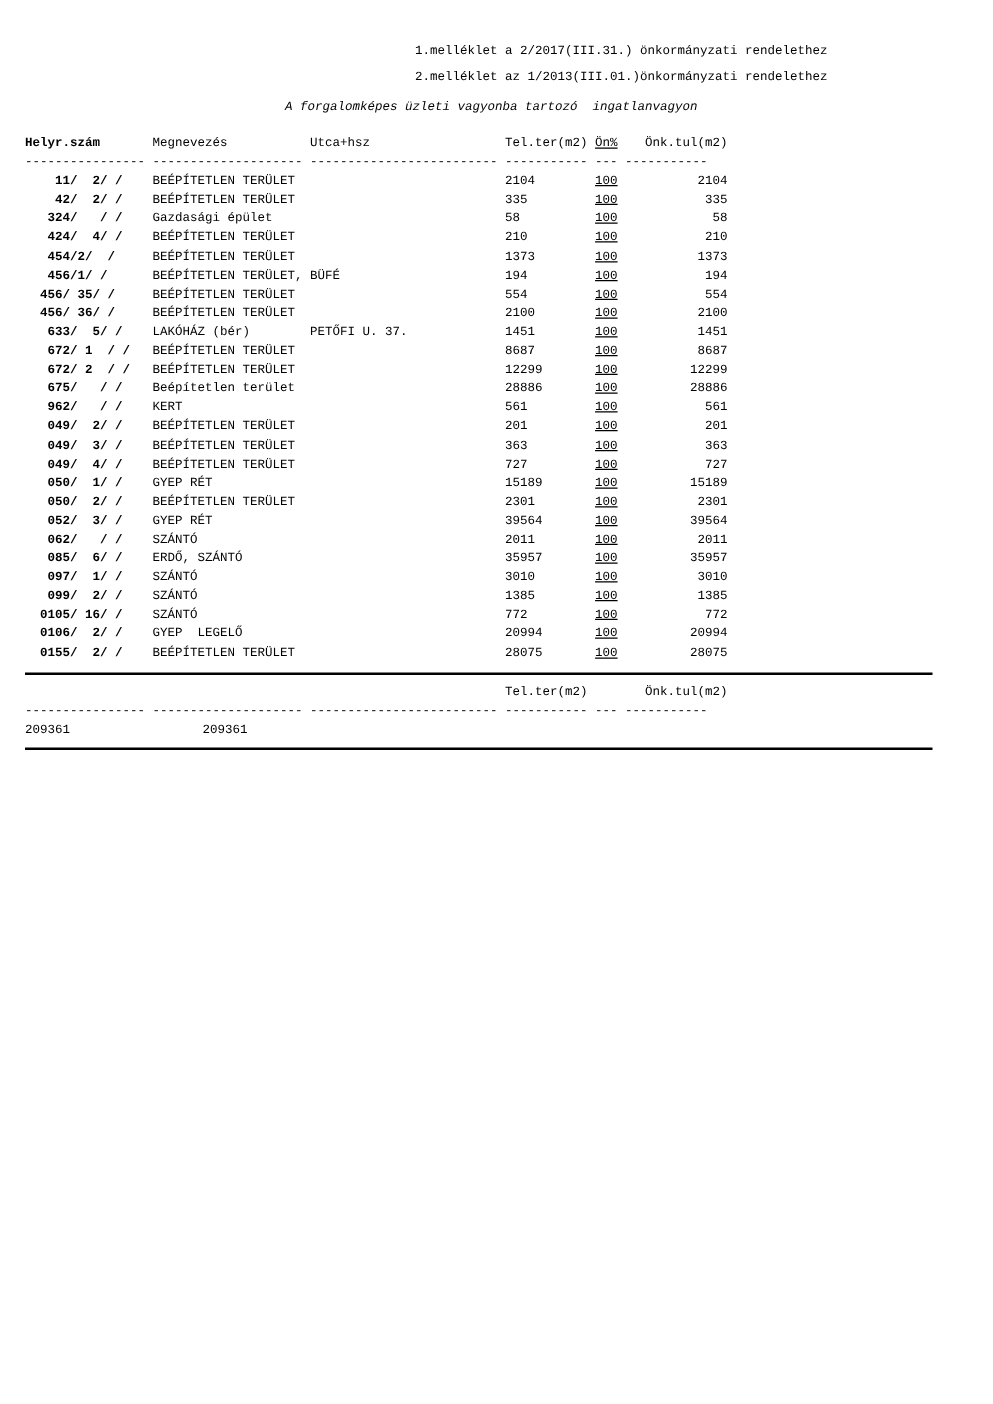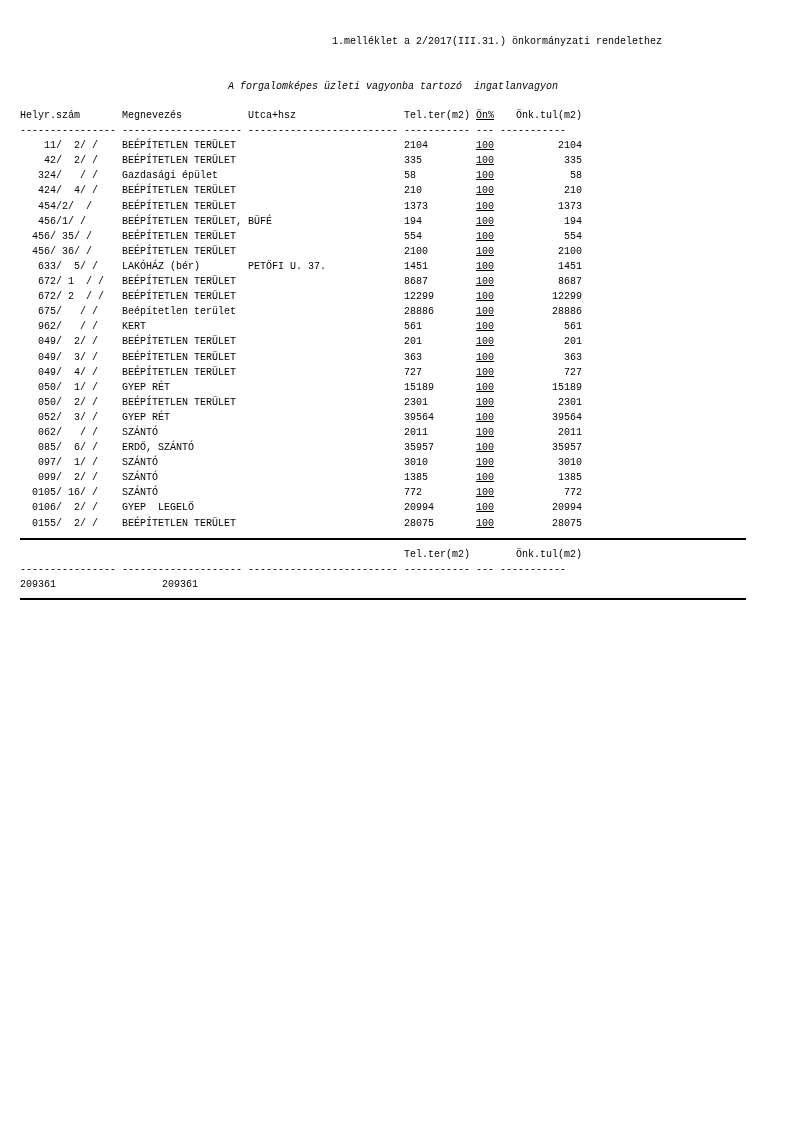--- a/index.html
+++ b/index.html
@@ -55,21 +55,21 @@
     column-gap: 1ch;
     white-space: pre;
     height: 15.1px;
     line-height: 15.1px;
   }
   .trow > span {
     flex: none;
     display: block;
     white-space: pre;
   }
-  .c-helyr { width: 16ch; text-align: left; }
+  .c-helyr { width: 16ch; text-align: left; font-weight: bold; }
   .c-meg   { width: 20ch; text-align: left; }
   .c-utca  { width: 25ch; text-align: left; }
   .c-tel   { width: 11ch; text-align: left; }
   .c-on    { width: 3ch;  text-align: right; text-decoration: underline; }
   .c-tul   { width: 11ch; text-align: right; margin-left: 16px; }
   .c-total-label { width: 63ch; text-align: left; }
   .rule {
     position: absolute;
     left: 20px;
     width: 726px;
@@ -79,20 +79,21 @@
   .rule-top { top: 538px; }
   .rule-bottom { top: 598px; }
 </style>
 </head>
 <body>
 
 <div class="page">
 
   <div class="doc-header">
     <div class="mono-line">1.melléklet a 2/2017(III.31.) önkormányzati rendelethez</div>
+    <div class="mono-line">2.melléklet az 1/2013(III.01.)önkormányzati rendelethez</div>
   </div>
 
   <div class="doc-title">A forgalomképes üzleti vagyonba tartozó  ingatlanvagyon</div>
 
   <div class="main-table">
     <div class="trow">
       <span class="c-helyr">Helyr.szám</span>
       <span class="c-meg">Megnevezés</span>
       <span class="c-utca">Utca+hsz</span>
       <span class="c-tel">Tel.ter(m2)</span>

